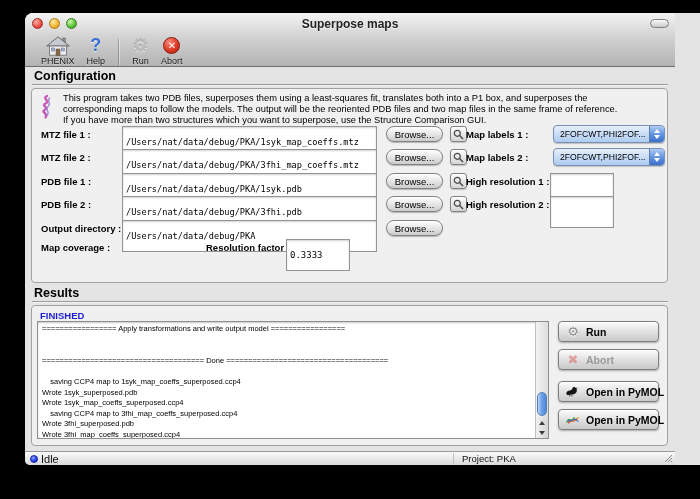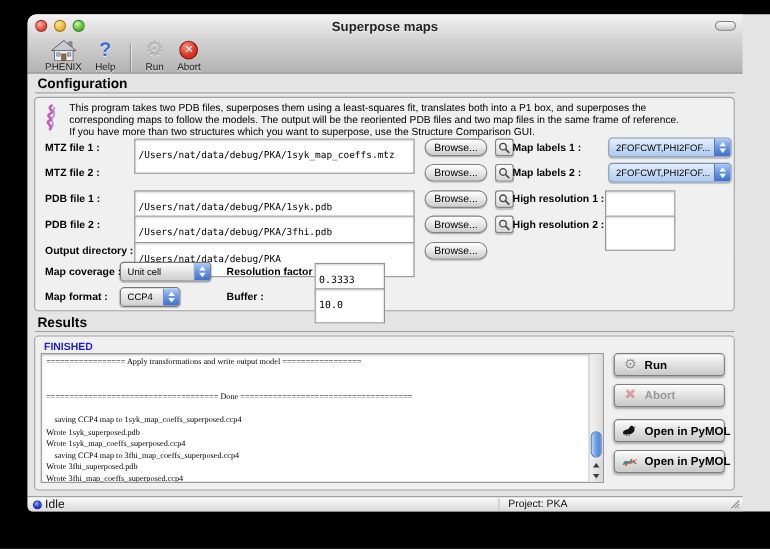--- a/index.html
+++ b/index.html
@@ -102,21 +102,21 @@
   .param-popup2{left:77px;width:55px;}
   .plabel2{position:absolute;left:174px;top:3px;font-size:9.5px;font-weight:bold;white-space:nowrap;color:#000;}
   
   .finished{position:absolute;left:8px;top:4px;font-size:9.5px;font-weight:bold;color:#1D1DD2;}
   .console-wrap{
     position:absolute;left:5px;top:15px;width:512px;height:118px;box-sizing:border-box;
     border:1px solid #8F8F8F;background:#FFF;box-shadow:inset 0 1px 2px rgba(0,0,0,.22);
   }
   .console{
     margin:0;position:absolute;left:0;top:0;right:13px;bottom:0;overflow:hidden;
-    font-family:Liberation Serif, serif;font-size:7.5px;line-height:10.6px;color:#000;
+    font-family:Liberation Sans, sans-serif;font-size:7.5px;line-height:10.6px;color:#000;
     padding:2px 0 0 4px;white-space:pre;
   }
   .vscroll{position:absolute;top:0;right:0;bottom:0;width:13px;background:linear-gradient(90deg,#F2F2F2,#DDDDDD);border-left:1px solid #BFBFBF;box-sizing:border-box;}
   .vthumb{
     position:absolute;left:1px;bottom:22px;width:10px;height:24px;border-radius:5px;
     background:linear-gradient(90deg,#BBD6F8,#6FA0E8 45%,#4E86DC);border:1px solid #577FB8;box-sizing:border-box;
   }
   .varrows{position:absolute;left:0;bottom:0;width:12px;height:20px;background:linear-gradient(90deg,#F0F0F0,#D6D6D6);}
   .varr{height:10px;display:flex;align-items:center;justify-content:center;}
   .varr .tri-up{border-bottom-color:#3C3C3C;border-bottom-width:4px;}
@@ -229,20 +229,21 @@
           <span class="ptext">2FOFCWT,PHI2FOF...</span>
           <span class="cap">
               <i class="tri-up"></i>
               <i class="tri-dn"></i>
             </span>
         </div>
       </div>
 
       <div class="frow" style="top:60px;">
         <span class="flabel">MTZ file 2 :</span>
+        <input class="ftext path-field" value="/Users/nat/data/debug/PKA/3fhi_map_coeffs.mtz" style="">
         <button class="browse">Browse...</button>
         <button class="mag">
           <svg width="11" height="11" viewBox="0 0 11 11">
               <circle cx="4.3" cy="4.3" r="3" fill="none" stroke="#444" stroke-width="1.2"></circle>
               <line x1="6.6" y1="6.6" x2="10" y2="10" stroke="#444" stroke-width="1.4"></line>
             </svg>
         </button>
         <span class="rlabel">Map labels 2 :</span>
         <div class="popup bluebody map-popup">
           <span class="ptext">2FOFCWT,PHI2FOF...</span>
@@ -282,43 +283,24 @@
       </div>
 
       <div class="frow" style="top:131px;">
         <span class="flabel">Output directory :</span>
         <input class="ftext path-field" value="/Users/nat/data/debug/PKA" style="">
         <button class="browse">Browse...</button>
       </div>
 
       <div class="frow" style="top:150px;">
         <span class="flabel">Map coverage :</span>
-        <div class="popup param-popup1">
-          <span class="ptext">Unit cell</span>
-          <span class="cap">
-              <i class="tri-up"></i>
-              <i class="tri-dn"></i>
-            </span>
-        </div>
         <span class="plabel2">Resolution factor :</span>
         <input class="ftext small-field" value="0.3333" style="">
       </div>
 
-      <div class="frow" style="top:173px;">
-        <span class="flabel">Map format :</span>
-        <div class="popup param-popup2">
-          <span class="ptext">CCP4</span>
-          <span class="cap">
-              <i class="tri-up"></i>
-              <i class="tri-dn"></i>
-            </span>
-        </div>
-        <span class="plabel2">Buffer :</span>
-        <input class="ftext small-field" value="10.0" style="">
-      </div>
     </div>
 
     <div class="heading" style="top:219px;">Results</div>
     <div class="rule" style="top:234px;"></div>
 
     <div class="panel results-panel">
       <div class="finished">FINISHED</div>
 
       <div class="console-wrap">
         <pre class="console">================= Apply transformations and write output model =================

